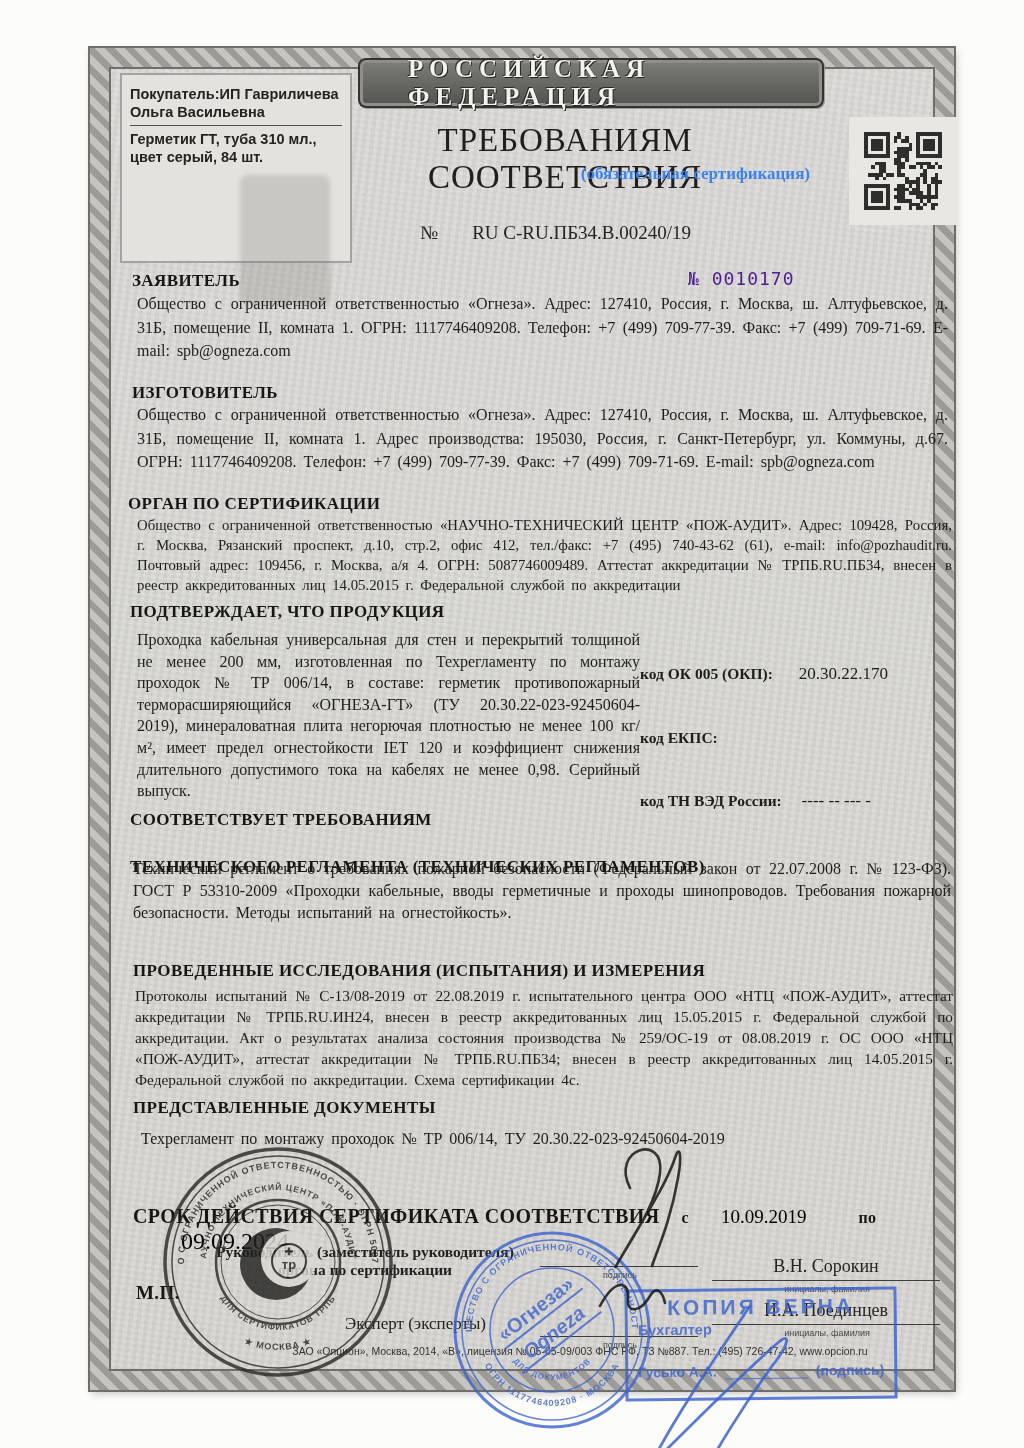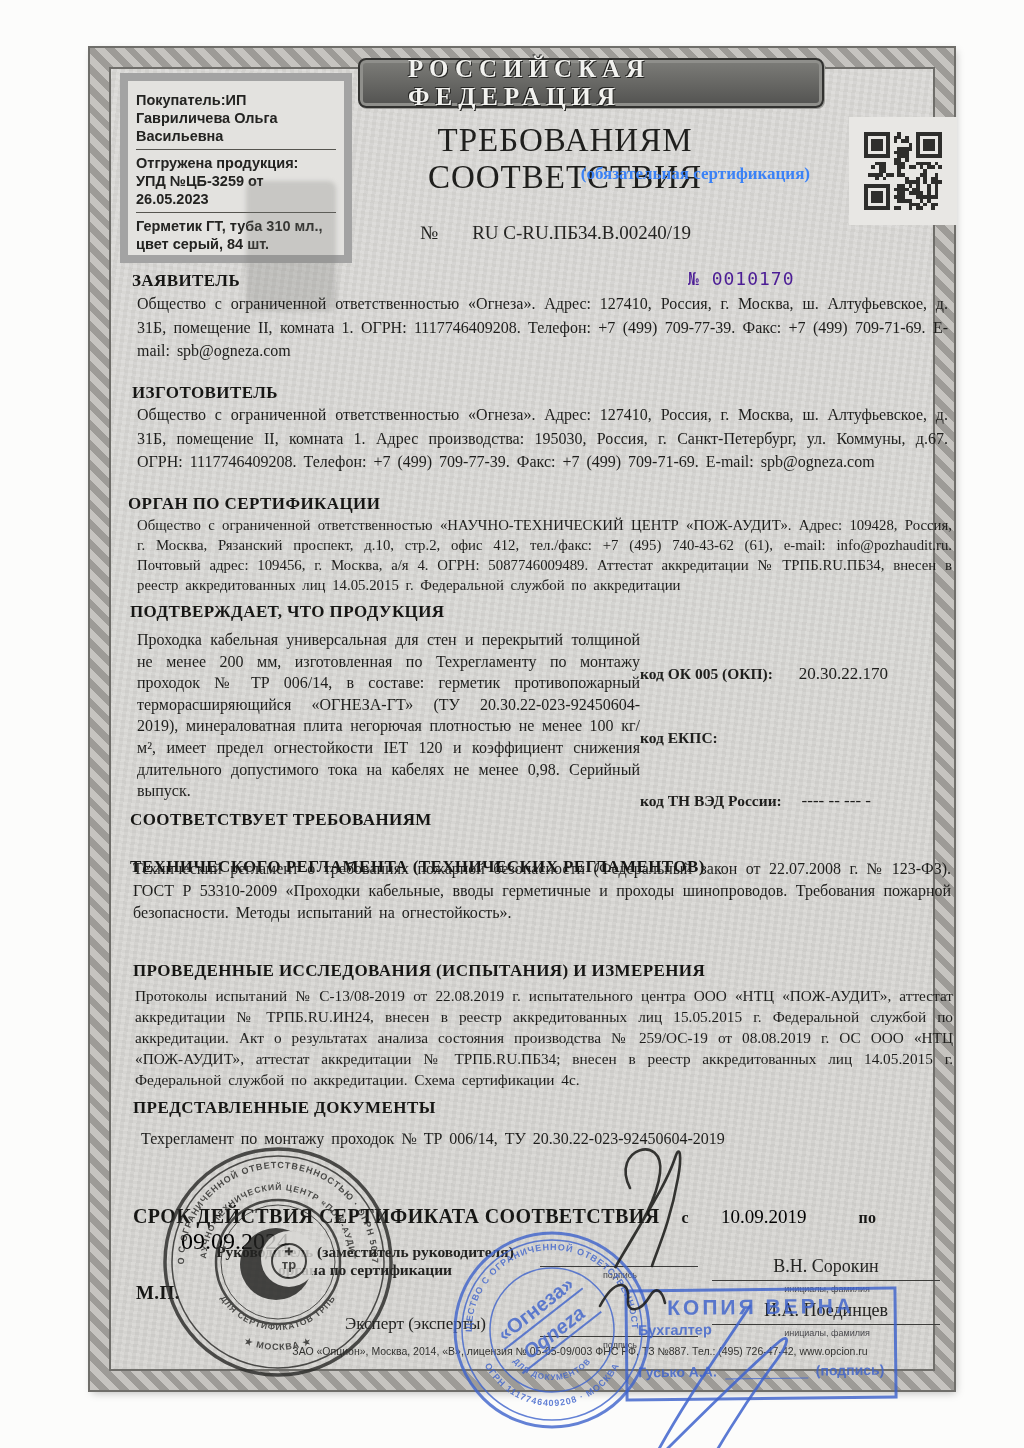--- a/index.html
+++ b/index.html
@@ -17,21 +17,21 @@
       linear-gradient(#dbdad7,#d6d5d2);
     border:19px solid #aeaca8;
     border-image:repeating-linear-gradient(45deg,#c6c4c0 0 7px,#9d9b97 7px 14px) 19;
     box-shadow:0 0 0 2px #6f6e6a, inset 0 0 0 2px #6f6e6a, 2px 3px 8px rgba(0,0,0,.25);
     box-sizing:border-box;
   }
   .abs{position:absolute;}
   
   .sticker{
     left:120px;top:73px;width:232px;height:190px;
-    background:#e3e2df;border:8px solid #a3a3a3;box-sizing:border-box;
+    background:#e3e2df;border:2px solid #a3a3a3;box-sizing:border-box;
     font-family:"Liberation Sans", sans-serif;font-weight:bold;
     color:#232321;padding:6px 8px;
   }
   .sticker .grp{padding:4px 0;font-size:14.5px;line-height:18px;}
   .sticker .grp + .grp{border-top:1.5px solid #55544f;}
   .sticker .smudge{position:absolute;left:118px;top:100px;width:90px;height:130px;background:rgba(120,118,114,.25);filter:blur(2px);border-radius:8px;}
   
   .banner{
     left:358px;top:58px;width:414px;height:46px;
     background:linear-gradient(#7d7d79,#525250);
@@ -74,24 +74,20 @@
   svg text{font-family:"Liberation Sans", sans-serif;}
 </style>
 </head>
 <body>
 
 <div class="doc abs"></div>
 
 <div class="sticker abs">
   <div class="smudge"></div>
   <div class="grp">Покупатель:ИП Гавриличева Ольга Васильевна</div>
-  <div class="grp">
-    <div>Отгружена продукция:</div>
-    <div>УПД №ЦБ-3259 от 26.05.2023</div>
-  </div>
   <div class="grp">Герметик ГТ, туба 310 мл., цвет серый, 84 шт.</div>
 </div>
 
 <div class="banner abs">РОССИЙСКАЯ ФЕДЕРАЦИЯ</div>
 <div class="title abs">ТРЕБОВАНИЯМ СООТВЕТСТВИЯ</div>
 <div class="subtitle abs">(обязательная сертификация)</div>
 
 <svg class="qr abs" viewBox="0 0 29 29" shape-rendering="crispEdges">
   <rect x="0" y="0" width="29" height="29" fill="#e8e7e4"></rect>
   <g fill="#2e2e2c">

